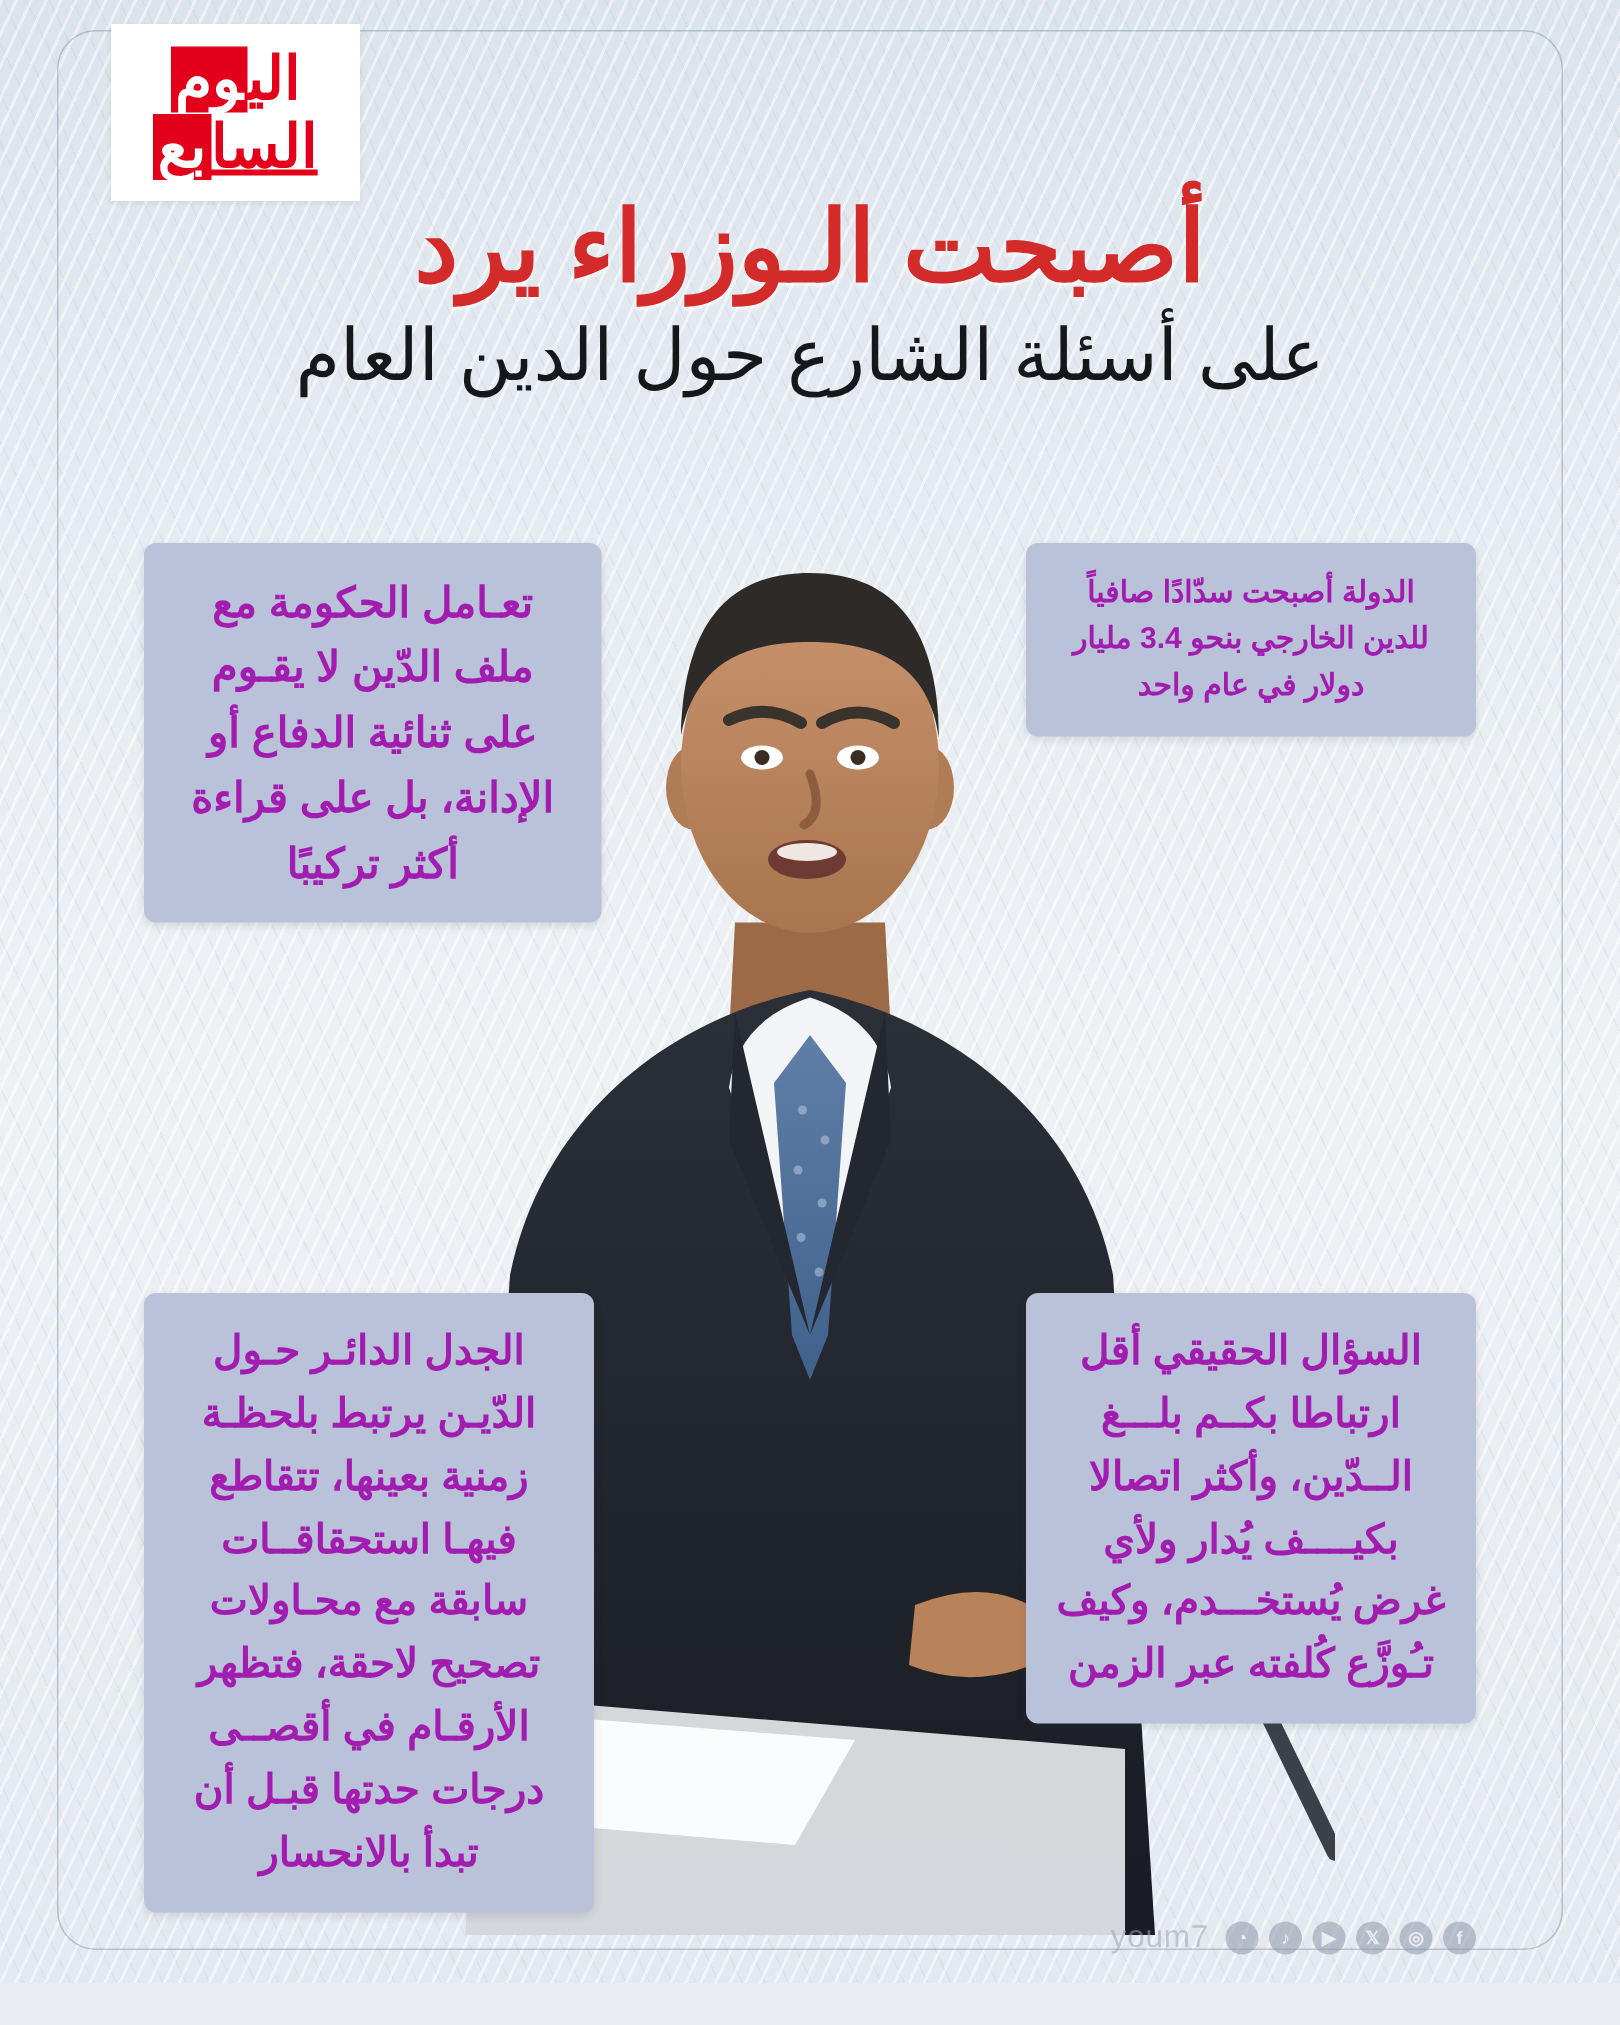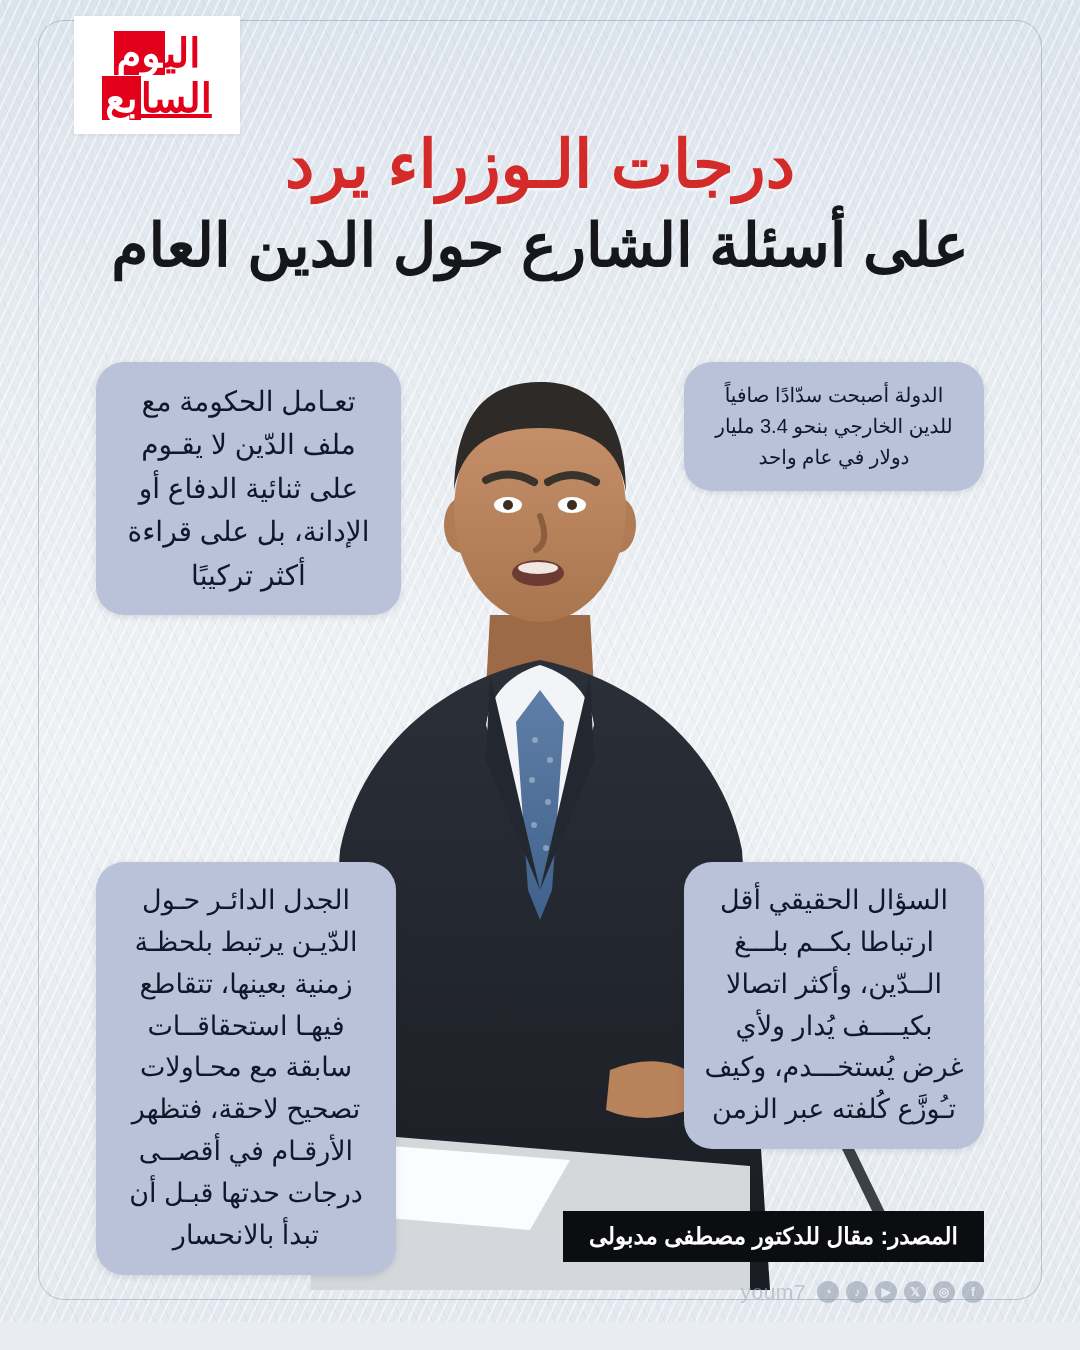--- a/index.html
+++ b/index.html
@@ -103,22 +103,22 @@
   .headline-main {
     font-size: 66px;
     font-weight: bold;
     color: #d32a2a;
     letter-spacing: 1px;
     line-height: 1.12;
     margin: 0;
     text-shadow: 0 2px 3px rgba(255,255,255,0.7);
   }
   .headline-sub {
-    font-size: 60px;
-    font-weight: bold;
+    font-size: 48px;
+    font-weight: normal;
     color: #15171a;
     line-height: 1.25;
     margin: 6px 0 0 0;
   }
 
   
   .photo {
     position: absolute;
     left: 50%;
     transform: translateX(-50%);
@@ -126,23 +126,23 @@
     width: 700px;
     height: 960px;
     z-index: 3;
   }
   .photo svg { display: block; }
 
   
   .card {
     position: absolute;
     background: #b9c2d8;
-    border-radius: 28px;
-    color: #0f172a;
-    font-weight: normal;
+    border-radius: 8px;
+    color: #a21caf;
+    font-weight: bold;
     z-index: 5;
     box-shadow: 0 2px 6px rgba(40,55,80,0.13);
     padding: 18px 20px;
     box-sizing: border-box;
     text-align: center;
   }
   .card p {
     margin: 0;
     line-height: 1.55;
   }
@@ -207,21 +207,21 @@
   <div class="logo">
     <span class="logo-line logo-line1">
       <span>الي</span><span class="hl">وم</span>
     </span>
     <span class="logo-line logo-line2">
       <span>السا</span><span class="hl">بع</span>
     </span>
   </div>
 
   <div class="headline">
-    <h1 class="headline-main">درجات الـوزراء يرد</h1>
+    <h1 class="headline-main">أصبحت الـوزراء يرد</h1>
     <h2 class="headline-sub">على أسئلة الشارع حول الدين العام</h2>
   </div>
 
   <div class="photo">
     <svg width="700" height="960" viewBox="0 0 700 960" xmlns="http://www.w3.org/2000/svg">
       <defs>
         <clipPath id="pclip">
             <rect x="0" y="0" width="700" height="960"></rect>
           </clipPath>
         <linearGradient id="suit" x1="0" y1="0" x2="0" y2="1">
@@ -298,21 +298,20 @@
   </div>
 
   <div class="card" id="card-br">
     <p>السؤال الحقيقي أقل ارتباطا بكــم بلـــغ الــدّين، وأكثر اتصالا بكيــــف يُدار ولأي غرض يُستخـــدم، وكيف تـُوزَّع كُلفته عبر الزمن</p>
   </div>
 
   <div class="card" id="card-bl">
     <p>الجدل الدائـر حـول الدّيـن يرتبط بلحظـة زمنية بعينها، تتقاطع فيهـا استحقاقــات سابقة مع محـاولات تصحيح لاحقة، فتظهر الأرقـام في أقصــى درجات حدتها قبـل أن تبدأ بالانحسار</p>
   </div>
 
-  <div class="source-bar">المصدر: مقال للدكتور مصطفى مدبولى</div>
 
   <div class="footer">
     <span class="social">f</span>
     <span class="social">◎</span>
     <span class="social">𝕏</span>
     <span class="social">▶</span>
     <span class="social">♪</span>
     <span class="social">◔</span>
     <span class="footer-handle">youm7</span>
   </div>

